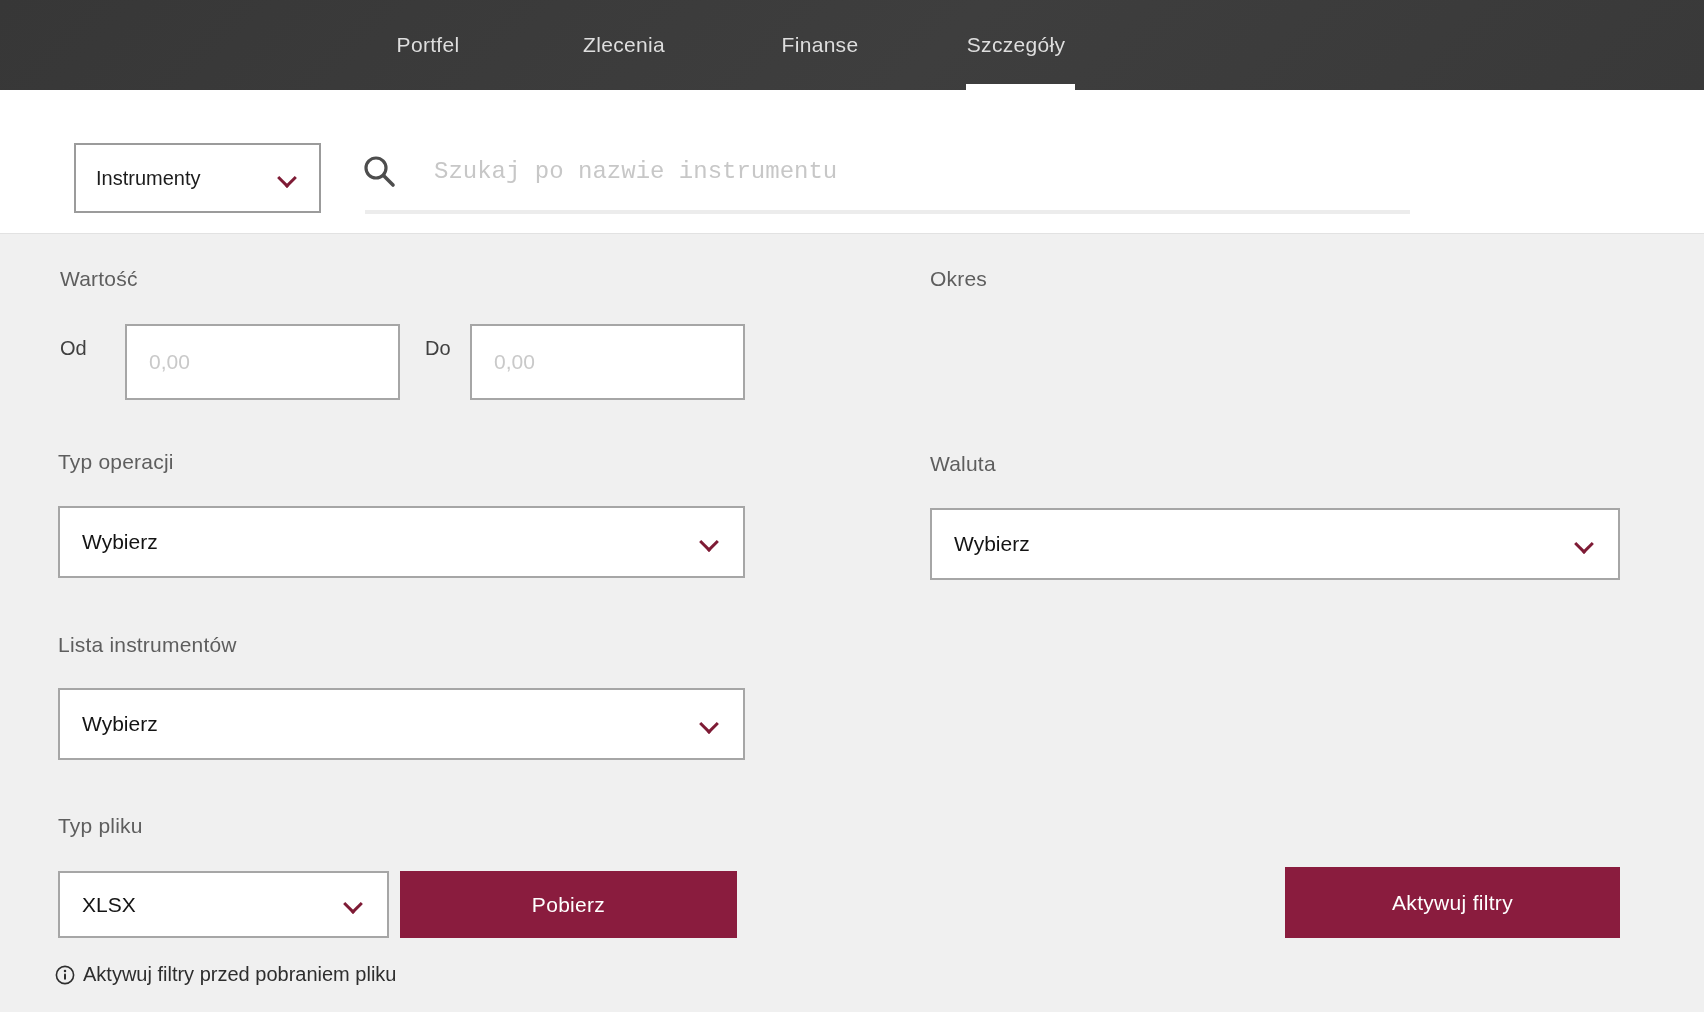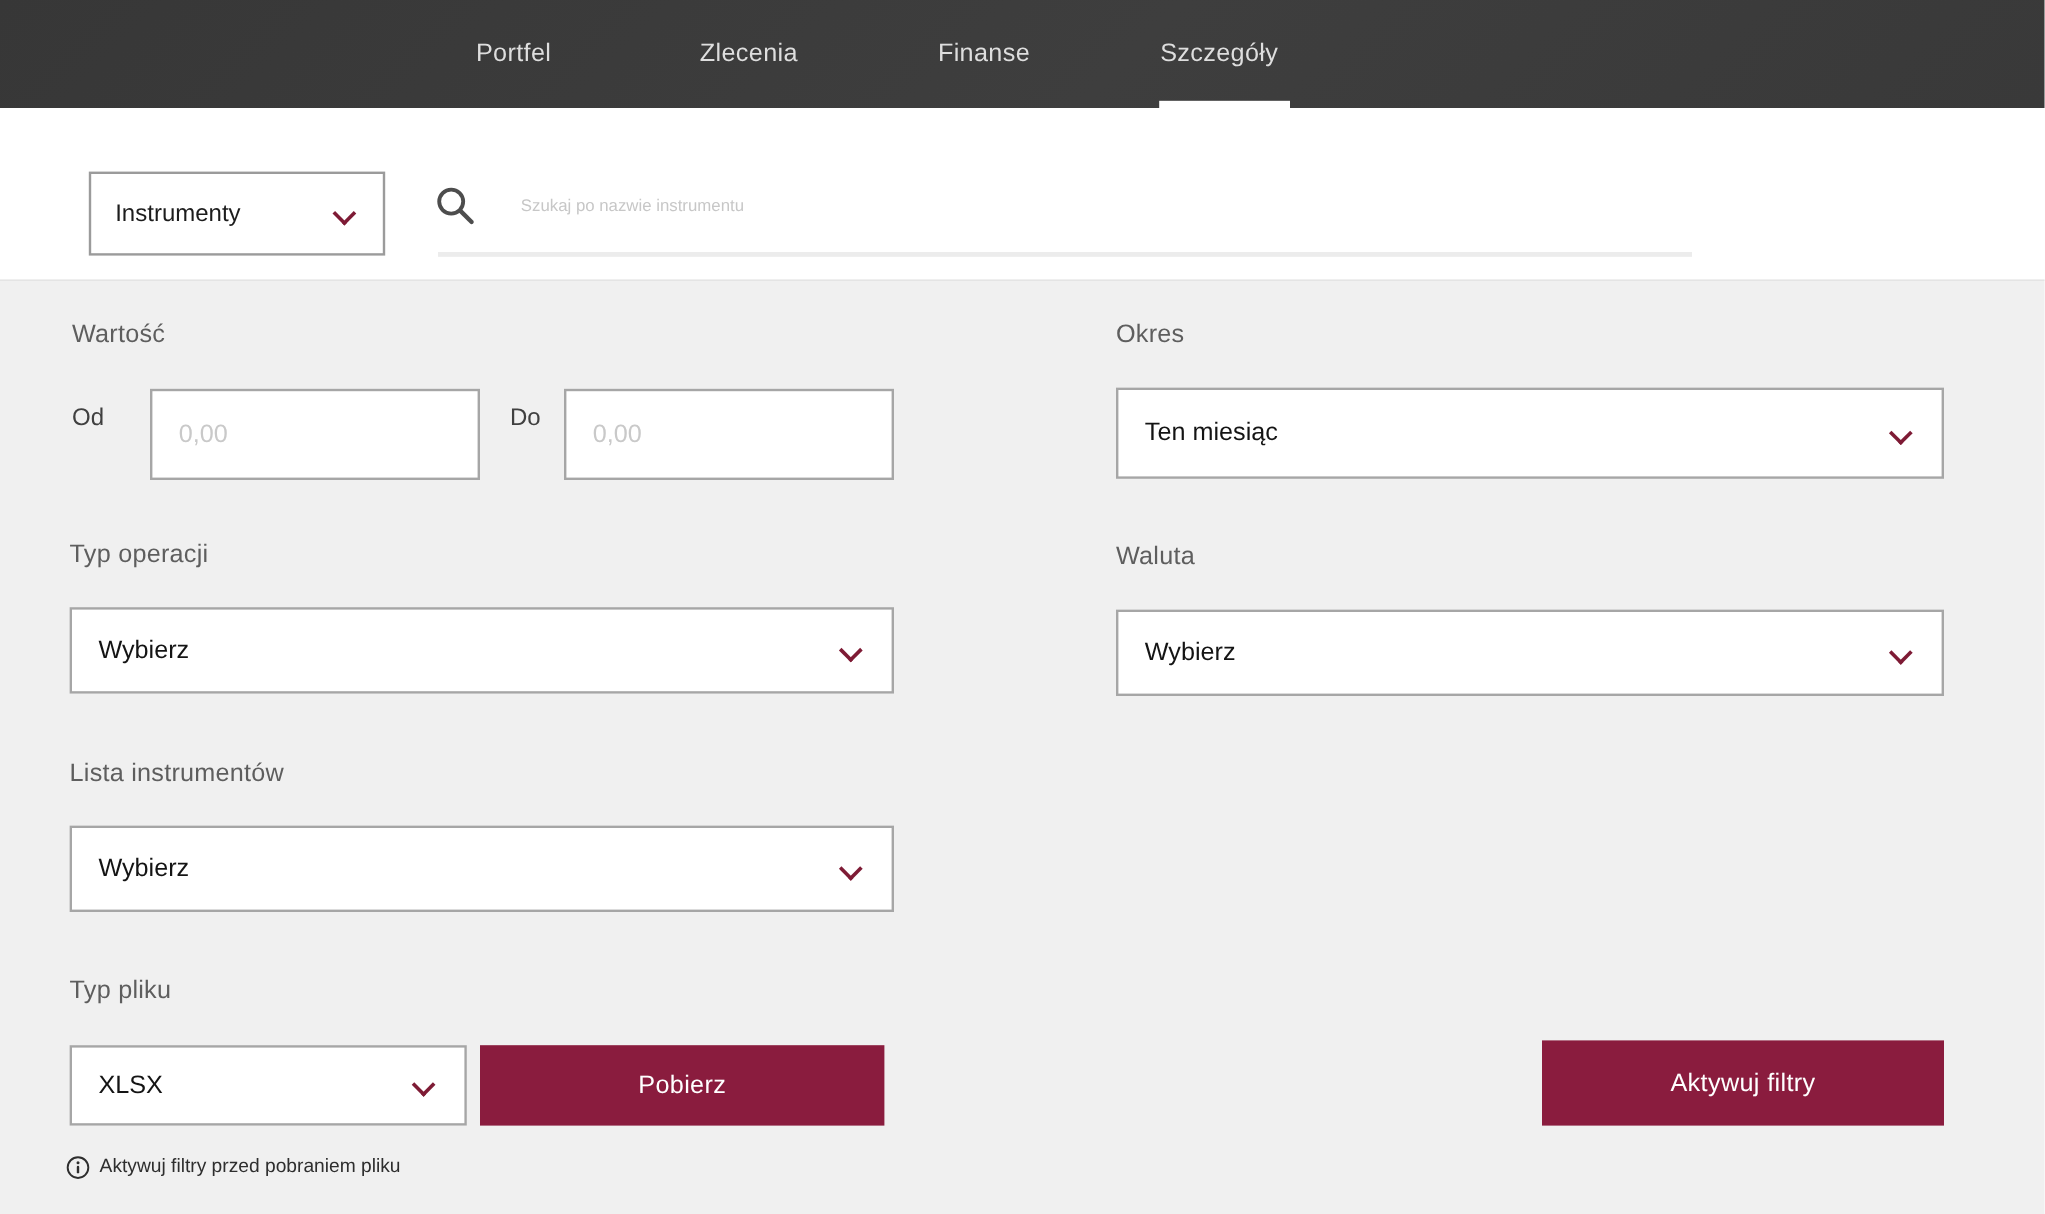--- a/index.html
+++ b/index.html
@@ -56,22 +56,22 @@
     width: 11px; height: 11px;
     border-right: 3px solid #7e1b35; border-bottom: 3px solid #7e1b35;
     transform: rotate(45deg);
   }
 
   .search-wrap { position: absolute; left: 345px; top: 50px; width: 1050px; height: 75px; }
   .search-icon { position: absolute; left: 0; top: 14px; width: 34px; height: 34px; }
   .search-input {
     position: absolute; left: 72px; top: 6px; width: 960px; height: 50px;
     border: none; outline: none; background: transparent;
-    font-family: Liberation Sans, sans-serif;
-    font-size: 14px; color: #b91c1c;
+    font-family: Liberation Mono, monospace;
+    font-size: 24px; color: #b91c1c;
   }
   .search-input::placeholder { color: #c7c7c7; opacity: 1; }
   .search-underline {
     position: absolute; left: 3px; top: 70px; width: 1045px; height: 4px;
     background: #ececec;
   }
   .hide-filters {
     position: absolute; left: 1412px; top: 158px; width: 180px;
     font-size: 21px; color: #7e1b35; text-align: right; cursor: pointer;
     text-decoration: none;
@@ -110,21 +110,21 @@
     position: absolute; border: none; cursor: pointer;
     background: #8a1c3e; color: #ffffff;
     font-family: "Liberation Sans", sans-serif;
     font-size: 21px; letter-spacing: 0.3px;
     display: flex; align-items: center; justify-content: center;
   }
 
   .hint {
     position: absolute; left: 55px; top: 729px;
     display: flex; align-items: center; gap: 8px;
-    font-size: 16px; color: #2e2e2e;
+    font-size: 20px; color: #2e2e2e;
   }
   .hint svg { flex: 0 0 auto; }
 </style>
 </head>
 <body>
 
 <div class="screen">
 
   <div class="topbar">
     <div class="tabs">
@@ -157,24 +157,20 @@
 
   <div class="panel">
 
     <div class="flabel" style="left:60px; top:33px;">Wartość</div>
     <div class="range-label" style="left:60px; top:103px;">Od</div>
     <input class="num-input" style="left: 125px; top: 90px; width: 275px;" type="text" placeholder="0,00">
     <div class="range-label" style="left:425px; top:103px;">Do</div>
     <input class="num-input" style="left: 470px; top: 90px; width: 275px;" type="text" placeholder="0,00">
 
     <div class="flabel" style="left:930px; top:33px;">Okres</div>
-    <div class="dd" style="left:930px; top:89px; width:690px; height:76px;">
-      <span class="val">Ten miesiąc</span>
-      <span class="chevron"></span>
-    </div>
 
     <div class="flabel" style="left:58px; top:216px;">Typ operacji</div>
     <div class="dd" style="left:58px; top:272px; width:687px; height:72px;">
       <span class="val">Wybierz</span>
       <span class="chevron"></span>
     </div>
 
     <div class="flabel" style="left:930px; top:218px;">Waluta</div>
     <div class="dd" style="left:930px; top:274px; width:690px; height:72px;">
       <span class="val">Wybierz</span>

